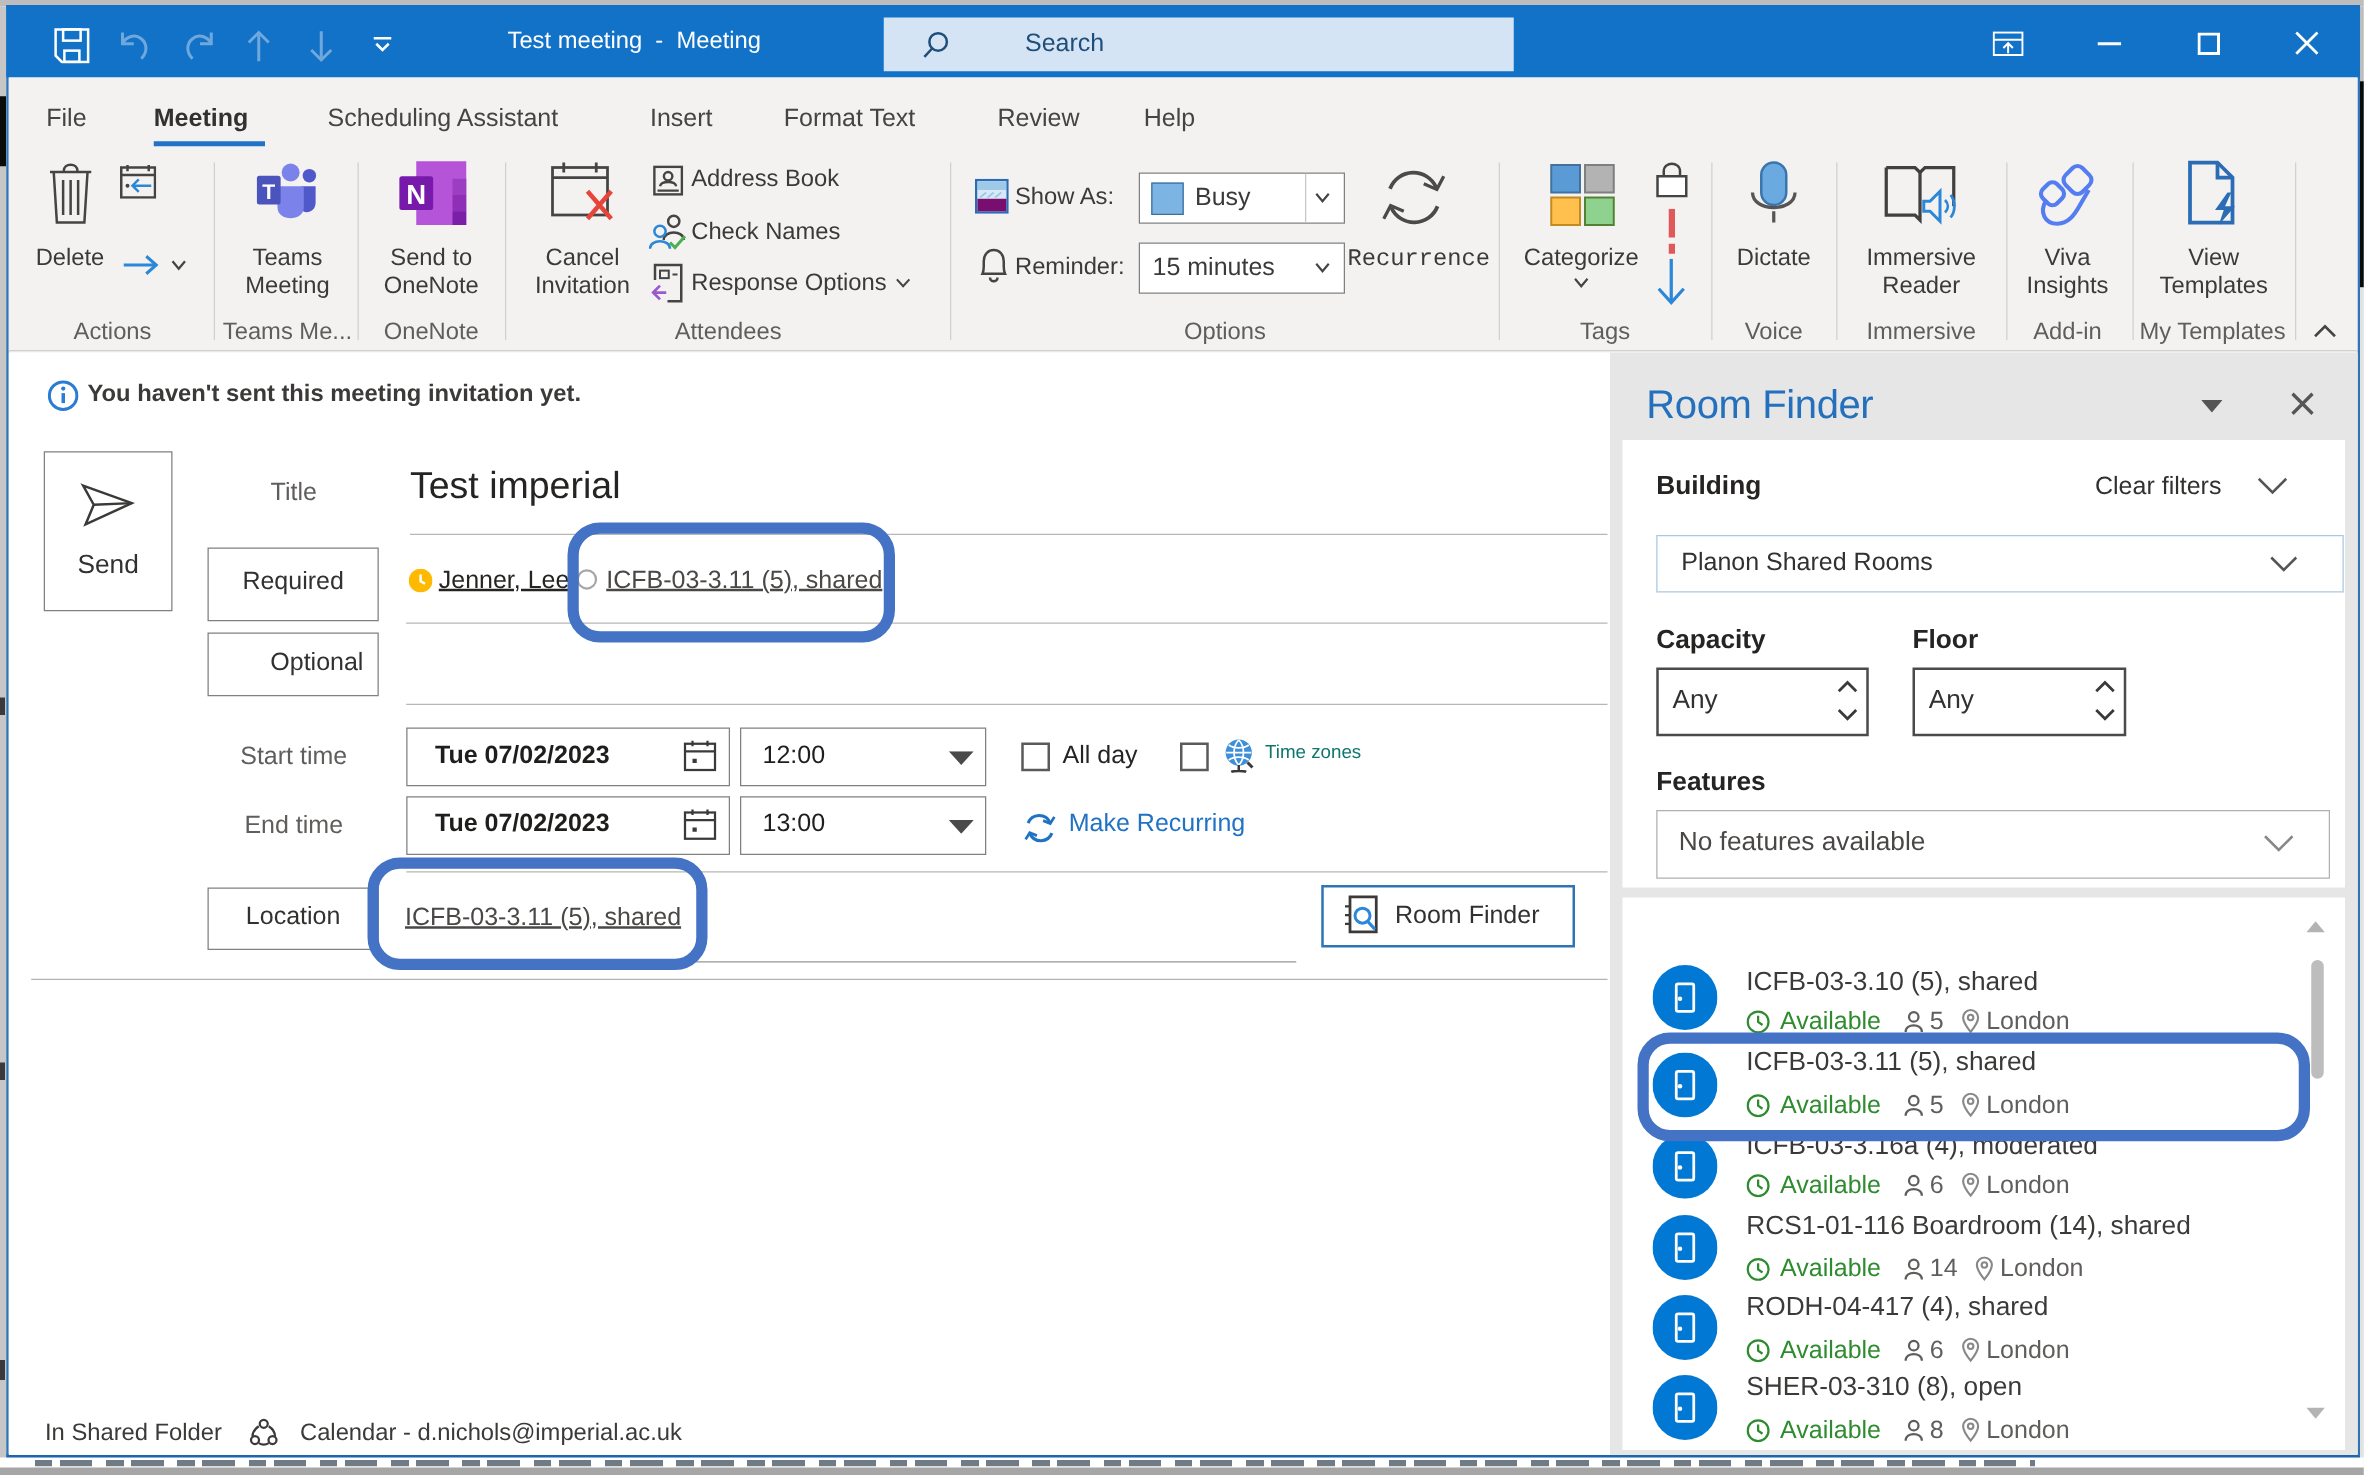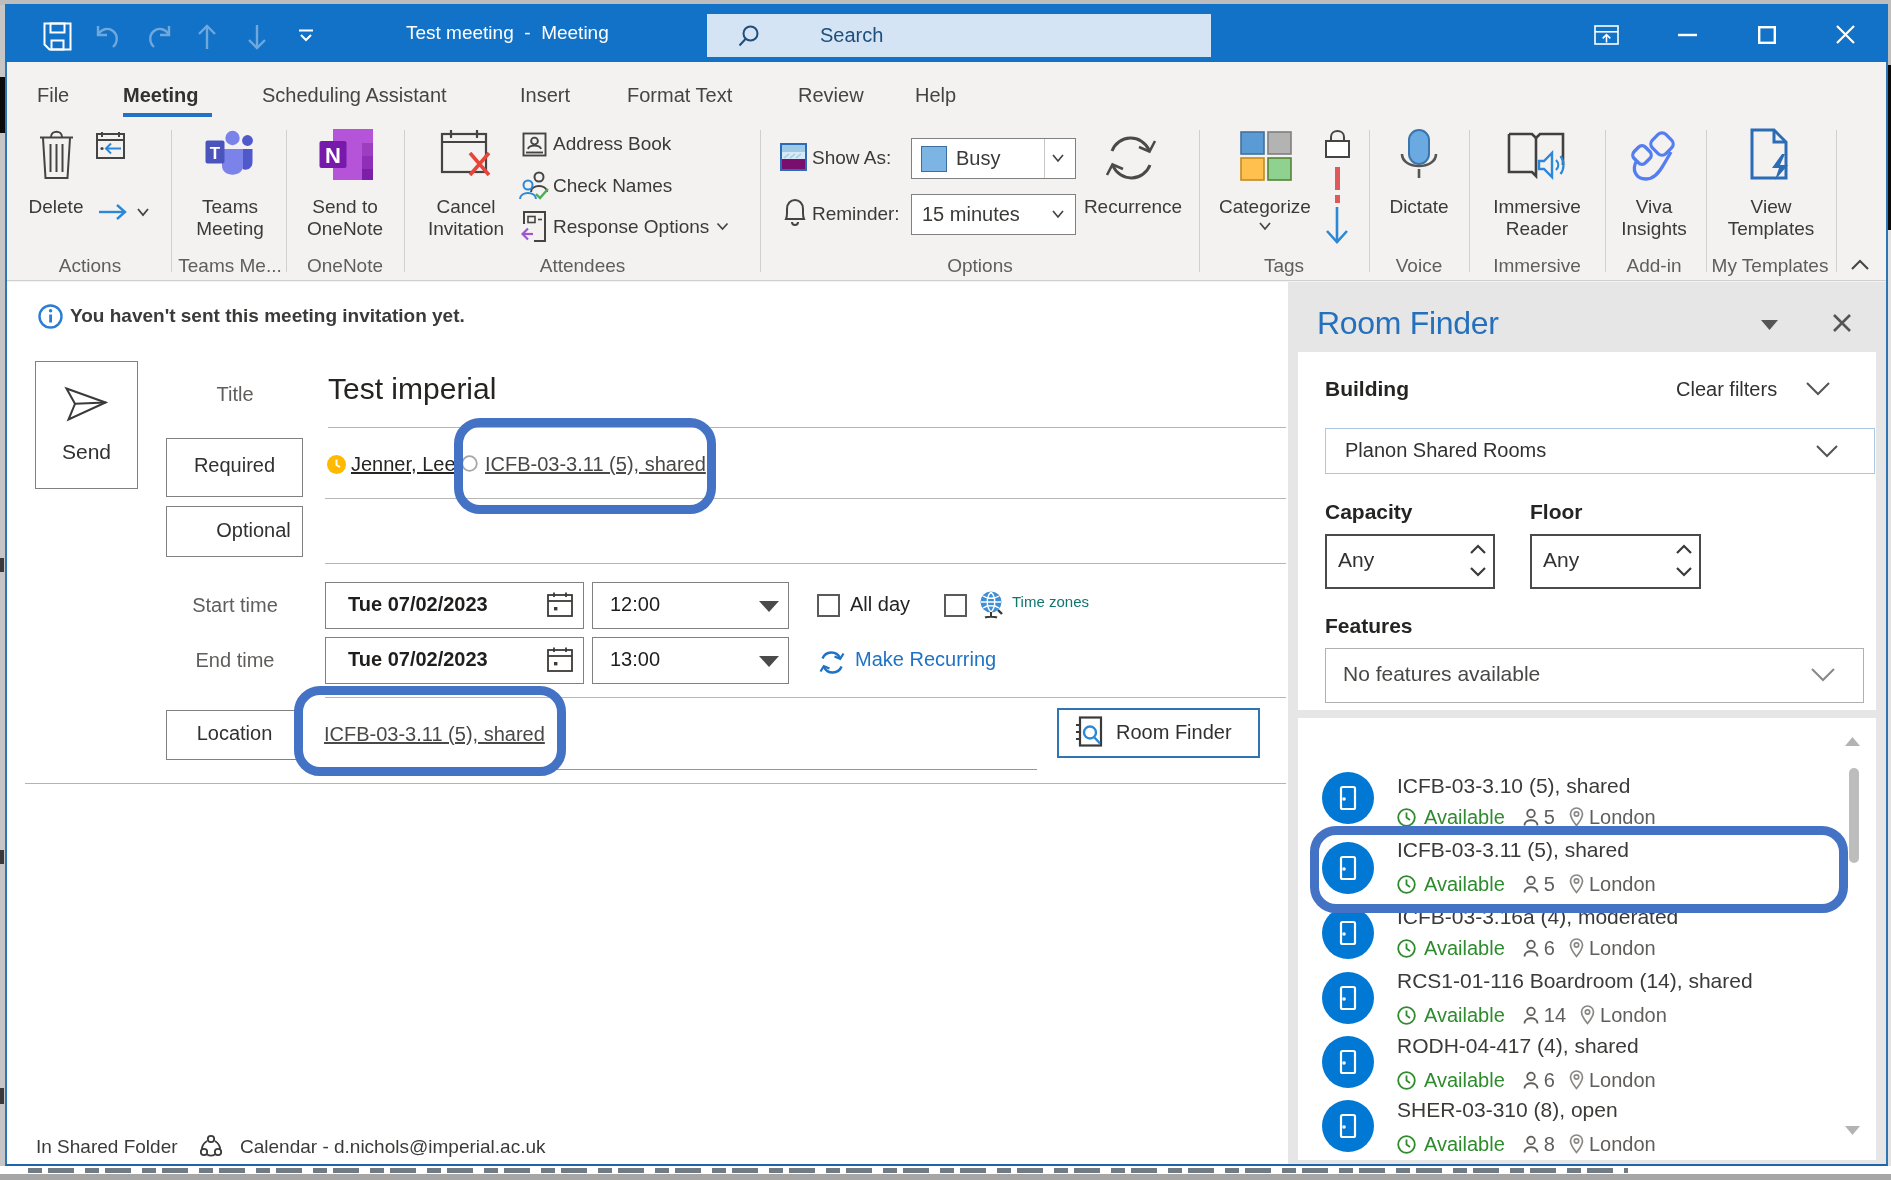--- a/index.html
+++ b/index.html
@@ -216,21 +216,21 @@
   <div class="rlb" style="left:922px;top:203px;font-size:20px;">15 minutes</div>
   <svg class="abs" style="left:1051px;top:209px;" width="14" height="10" viewBox="0 0 14 10" fill="none" stroke="#444" stroke-width="1.7">
       <path d="M2 2 L7 8 L12 2"></path>
     </svg>
   <svg class="abs" style="left:1104px;top:132px;" width="54" height="52" viewBox="0 0 54 52" fill="none" stroke="#4a4a4a" stroke-width="3">
     <path d="M8 19 A 20 20 0 0 1 45 18"></path>
     <path d="M46 33 A 20 20 0 0 1 9 34"></path>
     <path d="M51 9 L45.5 19.5 L35 15" stroke-width="2.6"></path>
     <path d="M3 43 L8.5 32.5 L19 37" stroke-width="2.6"></path>
   </svg>
-  <div class="rlb" style="left:1078px;top:196px;width:110px;">Recurrence</div>
+  <div class="rlb" style="left:1078px;top:196px;width:110px;font-family:Liberation Mono, monospace;">Recurrence</div>
   <div class="glb" style="left:900px;top:254px;width:160px;">Options</div>
 
   <svg class="abs" style="left:1240px;top:131px;" width="52" height="50" viewBox="0 0 52 50">
     <rect x="1" y="1" width="23" height="22" fill="#5b9bd5" stroke="#41719c" stroke-width="1.6"></rect>
     <rect x="28" y="1" width="23" height="22" fill="#b3b3b3" stroke="#7f7f7f" stroke-width="1.6"></rect>
     <rect x="1" y="27" width="23" height="22" fill="#ffc04d" stroke="#c38a1f" stroke-width="1.6"></rect>
     <rect x="28" y="27" width="23" height="22" fill="#8fd18f" stroke="#548235" stroke-width="1.6"></rect>
   </svg>
   <div class="rlb" style="left:1213px;top:196px;width:104px;">Categorize</div>
   <svg class="abs" style="left:1258px;top:221px;" width="14" height="10" viewBox="0 0 14 10" fill="none" stroke="#444" stroke-width="1.7">

